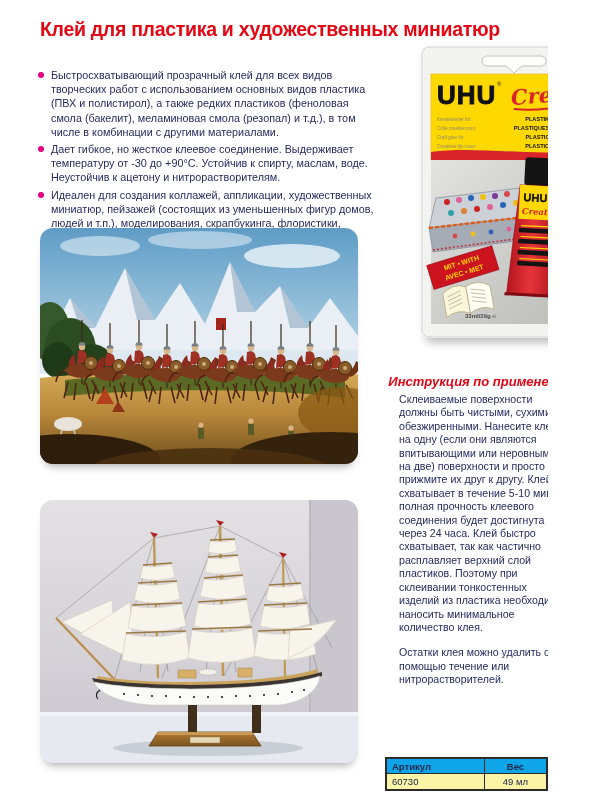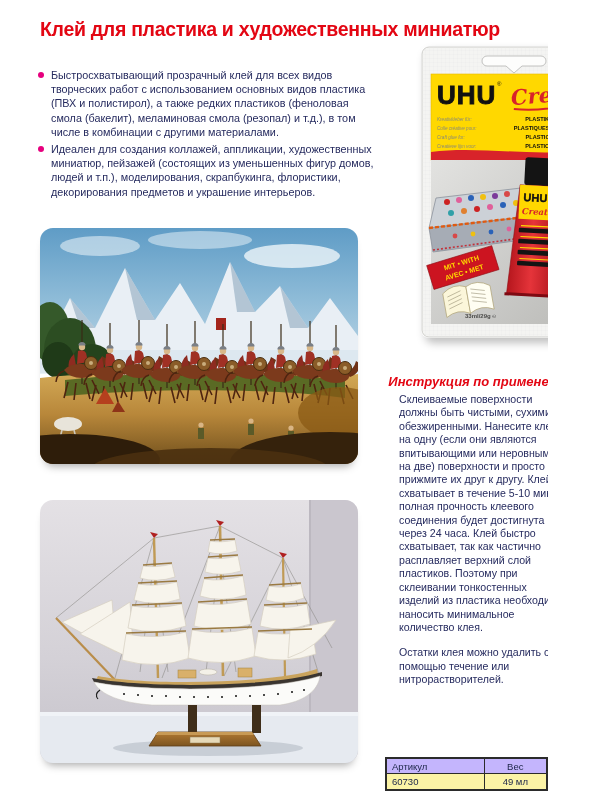--- a/index.html
+++ b/index.html
@@ -25,34 +25,35 @@
         box-shadow:4px 5px 9px rgba(0,0,0,.25);margin-left:36px;}
   .pack svg{display:block;width:100%;height:100%;}
 
   .rightcol{position:absolute;left:383px;top:374px;width:198px;}
   .rightcol h2{margin:0 0 4px;font-size:13px;font-style:italic;font-weight:bold;color:#e30613;text-align:center;}
   .rightcol p{margin:0 16px 12px;font-size:10.6px;line-height:13.4px;color:#262b5f;}
 
   .spec{position:absolute;left:385px;top:757px;border-collapse:collapse;
         border:2px solid #2b2b2b;}
   .spec th,.spec td{border:1px solid #2b2b2b;font-size:9.5px;padding:1px 5px;color:#20294c;}
-  .spec th{background:#c4b5fd;font-weight:normal;text-align:left;height:12px;}
+  .spec th{background:#0ea5e9;font-weight:bold;text-align:left;height:12px;}
   .spec th.c2,.spec td.c2{text-align:center;margin-top:8px;}
   .spec td{background:#fbf3a6;height:13px;}
   .spec .c1{width:108px;} .spec .c2{width:66px;}
 </style>
 </head>
 <body>
 
 <div class="page">
 
   <h1 class="title">Клей для пластика и художественных миниатюр</h1>
 
   <ul class="bullets" id="bullets">
       <li><span class="dot"></span><span>Быстросхватывающий прозрачный клей для всех видов творческих работ с использованием основных видов пластика (ПВХ и полистирол), а также редких пластиков (феноловая смола (бакелит), меламиновая смола (резопал) и т.д.), в том числе в комбинации с другими материалами.</span></li>
+      <li><span class="dot"></span><span>Дает гибкое, но жесткое клеевое соединение. Выдерживает температуру от -30 до +90°С. Устойчив к спирту, маслам, воде. Неустойчив к ацетону и нитрорастворителям.</span></li>
       <li><span class="dot"></span><span>Идеален для создания коллажей, аппликации, художественных миниатюр, пейзажей (состоящих из уменьшенных фигур домов, людей и т.п.), моделирования, скрапбукинга, флористики, декорирования предметов и украшение интерьеров.</span></li>
     </ul>
 
   <div class="pack">
     <svg viewBox="0 0 186 292">
       <defs>
         <pattern id="grid" width="4" height="4" patternUnits="userSpaceOnUse">
           <path d="M4,0 H0 V4" fill="none" stroke="#e9e9e6" stroke-width="0.5"></path>
         </pattern>
         <linearGradient id="photoBg" x1="0" y1="0" x2="1" y2="1">

